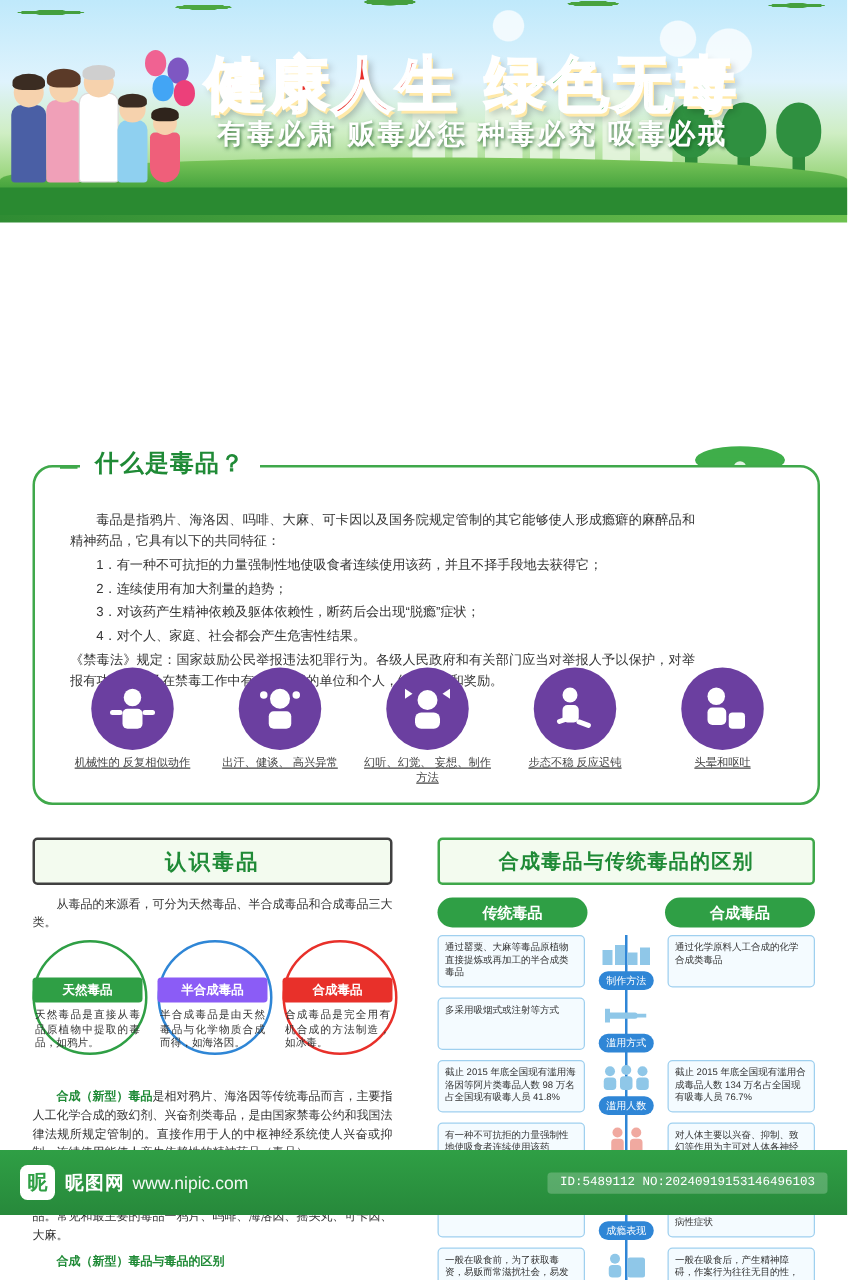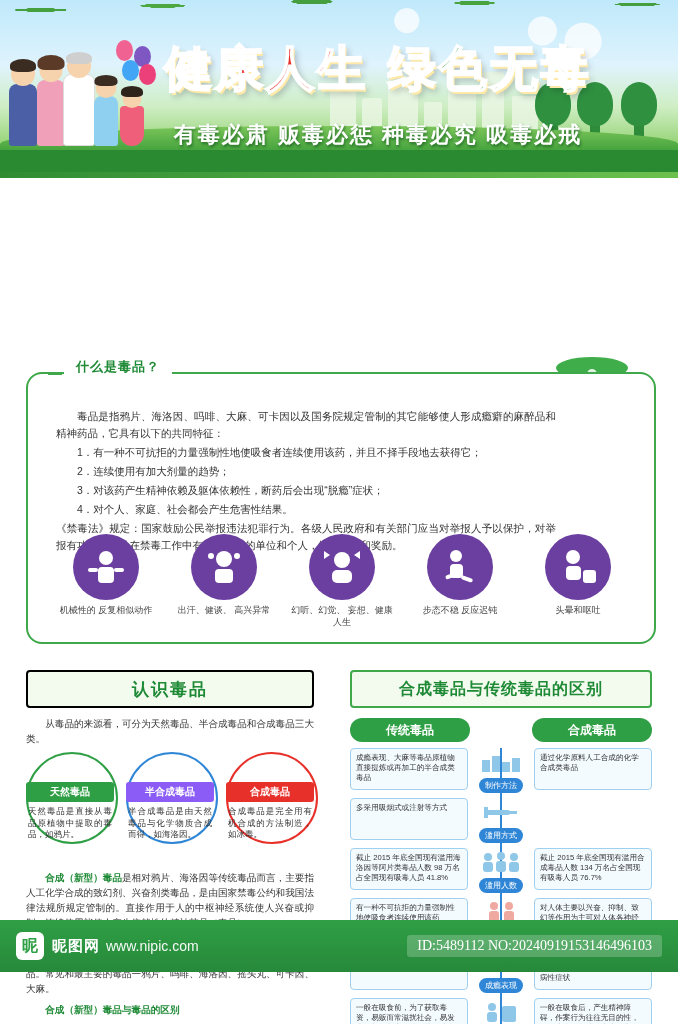--- a/index.html
+++ b/index.html
@@ -52,60 +52,60 @@
   .title-wrap{position:absolute;left:118px;top:44px;width:520px;text-align:center;}
   .main-title{
     font-size:48px;font-weight:bold;letter-spacing:3px;line-height:1;
     font-family:"DejaVu Sans","Liberation Sans",sans-serif;
     color:#e8302a;
     -webkit-text-stroke:2px #ffffff;
     text-shadow:2px 3px 0 #ffe9a8, 4px 5px 6px rgba(0,0,0,.25);
   }
   .main-title .green{color:#1f9b38;}
   .sub-title{
-    margin-top:28px;font-size:22px;font-weight:bold;letter-spacing:2px;color:#ffffff;
+    margin-top:0;font-size:22px;font-weight:bold;letter-spacing:2px;color:#ffffff;
     text-shadow:1px 2px 3px rgba(20,90,30,.75);
   }
 
   
   .body-wrap{position:relative;width:678px;height:800px;background:#ffffff;padding:0;}
   .greenline{position:absolute;left:0;top:0;width:678px;height:6px;background:linear-gradient(90deg,#2f8c33,#6cc14e);}
 
   
   .card1{
     position:absolute;left:26px;top:200px;width:626px;height:268px;
     border:2px solid #3fa84a;border-radius:16px;background:#ffffff;
   }
   .card1-title{
     position:absolute;left:36px;top:-16px;background:#fff;padding:0 12px;
-    font-size:13px;font-weight:bold;color:#1f8a36;letter-spacing:1px;
+    font-size:19px;font-weight:bold;color:#1f8a36;letter-spacing:1px;
   }
   .card1-title:before{content:"";position:absolute;left:-16px;top:14px;width:14px;height:3px;background:#3fa84a;}
   .p-text{font-size:10.5px;color:#333;line-height:17px;text-align:justify;}
   .card1-body{position:absolute;left:28px;top:34px;width:500px;}
   .card1-body p{margin:0 0 2px 0;}
   .indent{text-indent:2em;}
 
   .police{
     position:absolute;right:26px;top:176px;width:120px;height:150px;
   }
   .police svg{display:block;}
 
   .icon-row{position:absolute;left:24px;bottom:14px;width:580px;display:flex;justify-content:space-between;}
   .icon-item{width:108px;text-align:center;}
   .icon-circle{
     width:66px;height:66px;border-radius:50%;margin:0 auto 4px auto;
     display:flex;align-items:center;justify-content:center;position:relative;overflow:hidden;
   }
-  .icon-cap{font-size:9px;color:#444;line-height:12px;}
+  .icon-cap{font-size:9px;color:#444;line-height:12px;text-decoration:underline;}
 
   
   .sec2l{position:absolute;left:26px;top:498px;width:288px;}
   .sec-head{
-    height:34px;border:2px solid #000000;border-radius:4px;background:#f3fbef;
+    height:34px;border:2px solid #404040;border-radius:4px;background:#f3fbef;
     display:flex;align-items:center;justify-content:center;
     font-size:17px;font-weight:bold;color:#1f8a36;letter-spacing:2px;
   }
   .sec2l-body{margin-top:8px;font-size:9.6px;line-height:15px;color:#333;text-align:justify;}
   .sec2l-body p{margin:0 0 6px 0;}
   .hl-green{color:#1f8a36;font-weight:bold;}
 
   .bubbles{position:relative;height:110px;margin:6px 0 4px 0;}
   .bub{position:absolute;width:88px;height:88px;border-radius:50%;border:2px solid;background:#fff;}
   .bub-lab{
@@ -149,22 +149,22 @@
     display:flex;align-items:center;justify-content:space-between;padding:0 16px;box-sizing:border-box;
   }
   .foot-logo{display:flex;align-items:center;color:#fff;}
   .foot-logo .mark{
     width:28px;height:28px;border-radius:6px;background:#fff;color:#2f9f45;
     font-size:16px;font-weight:bold;display:flex;align-items:center;justify-content:center;margin-right:8px;
   }
   .foot-name{font-size:15px;font-weight:bold;letter-spacing:1px;}
   .foot-url{font-size:14px;margin-left:6px;opacity:.95;}
   .foot-id{
-    background:rgba(255,255,255,.22);color:#fff;font-size:14px;padding:3px 10px;border-radius:3px;
-    font-family:Liberation Serif, serif;
+    background:rgba(255,255,255,.22);color:#fff;font-size:10px;padding:3px 10px;border-radius:3px;
+    font-family:Liberation Mono, monospace;
   }
 </style>
 </head>
 <body>
 
 <div class="page">
 
   <div class="header">
     <div class="hdr-sky"></div>
     <div class="hdr-leaves"></div>
@@ -290,21 +290,21 @@
             <svg width="48" height="48" viewBox="0 0 48 48">
                 <g fill="#ffffff">
                   <circle cx="24" cy="17" r="8"></circle>
                   <rect x="14" y="27" width="20" height="13" rx="5"></rect>
                   <path d="M6 8 l6 4 -6 4z"></path>
                   <path d="M42 8 l-6 4 6 4z"></path>
                 </g>
               </svg>
           </div>
           <div class="icon-cap">幻听、幻觉、
-妄想、健康人生</div>
+妄想、制作方法</div>
         </div>
         <div class="icon-item">
           <div class="icon-circle" style="background:#6b3fa0;">
             <svg width="48" height="48" viewBox="0 0 48 48">
                 <g fill="#ffffff">
                   <circle cx="20" cy="13" r="6"></circle>
                   <rect x="14" y="21" width="13" height="14" rx="4"></rect>
                   <rect x="26" y="32" width="12" height="4" rx="2" transform="rotate(20 26 32)"></rect>
                   <rect x="9" y="33" width="12" height="4" rx="2" transform="rotate(-20 9 33)"></rect>
                 </g>
@@ -368,21 +368,21 @@
 
       <div class="cmp-cols">
         <div class="cmp-col-head">传统毒品</div>
         <div class="cmp-col-head">合成毒品</div>
       </div>
 
       <div class="timeline">
         <div class="tl-line"></div>
 
         <div class="tl-row">
-          <div class="tl-cell">成瘾表现、大麻等毒品原植物直接提炼或再加工的半合成类毒品</div>
+          <div class="tl-cell">通过罂粟、大麻等毒品原植物直接提炼或再加工的半合成类毒品</div>
           <div class="tl-mid">
             <div class="tl-ill">
               <svg width="46" height="24" viewBox="0 0 46 24">
                   <g fill="#8fc7e8">
                     <rect x="4" y="10" width="8" height="12"></rect>
                     <rect x="14" y="6" width="8" height="16"></rect>
                     <rect x="24" y="12" width="8" height="10"></rect>
                     <rect x="34" y="8" width="8" height="14"></rect>
                   </g>
                 </svg>

